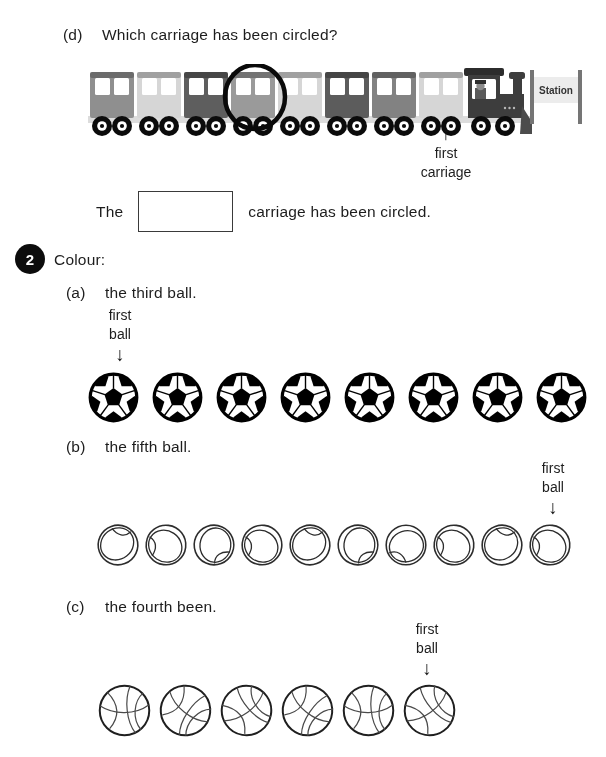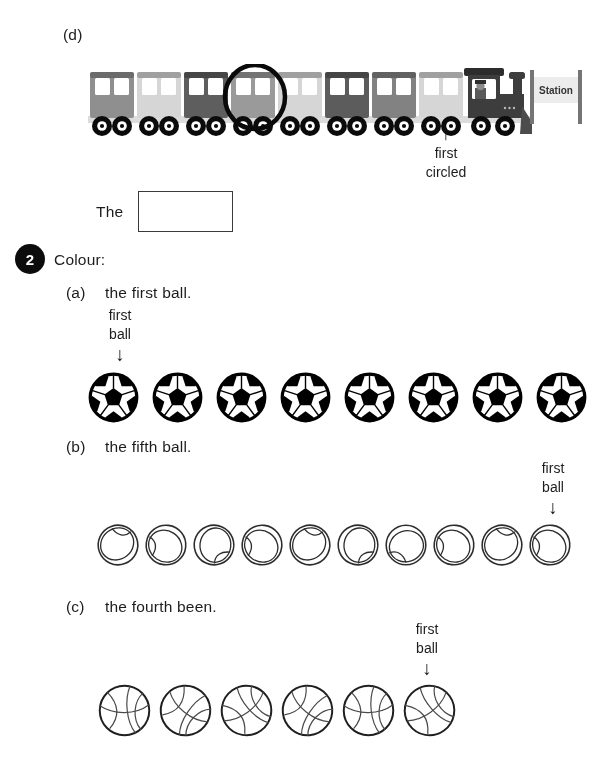--- a/index.html
+++ b/index.html
@@ -73,20 +73,21 @@
         <path d="M6,42 C30,58 70,58 94,40"></path>
         <path d="M60,6 C50,30 53,70 70,91"></path>
         <path d="M84,18 C66,34 64,66 80,85"></path>
       </g>
     </symbol>
   </defs>
 </svg>
 
 <div class="abs qrow" style="left:63px;top:26px">
   <span class="txt part-label">(d)</span>
+  <span class="txt">Which carriage has been circled?</span>
 </div>
 
 <svg class="abs" style="left:88px;top:64px" width="505" height="76" viewBox="0 0 505 76">
   <rect x="0" y="52" width="446" height="7" fill="#dcdcdc"></rect>
   <g id="carriages">
       <g>
         <rect x="2" y="8" width="44" height="46" rx="2" fill="#8f8f8f"></rect>
         <rect x="2" y="8" width="44" height="6" rx="2" fill="#000" opacity="0.25"></rect>
         <rect x="7" y="14" width="15" height="17" rx="1.5" fill="#fff"></rect>
         <rect x="26" y="14" width="15" height="17" rx="1.5" fill="#fff"></rect>
@@ -208,34 +209,35 @@
     <rect x="490" y="6" width="4" height="54" fill="#757575"></rect>
     <rect x="446" y="13" width="44" height="26" fill="#ececec"></rect>
     <text x="468" y="30" text-anchor="middle" font-family="Liberation Sans, sans-serif" font-size="10" font-weight="bold" fill="#333">Station</text>
   </g>
   <ellipse cx="167" cy="33" rx="30" ry="32" fill="none" stroke="#0a0a0a" stroke-width="4.5"></ellipse>
 </svg>
 
 <div class="abs anno" style="left:403px;top:123px;width:86px">
   <span class="arrow">↑</span>
   <span class="line">first</span>
-  <span class="line">circled</span>
+  <span class="line">carriage</span>
 </div>
 
 <div class="abs answer-row" style="left:96px;top:191px">
   <span class="txt">The</span>
   <div class="answer-box"></div>
+  <span class="txt">carriage has been circled.</span>
 </div>
 
 <div class="abs badge" style="left:15px;top:244px">2</div>
 <div class="abs txt" style="left:54px;top:251px">Colour:</div>
 
 <div class="abs qrow" style="left:66px;top:284px">
   <span class="txt part-label">(a)</span>
-  <span class="txt">the first ball.</span>
+  <span class="txt">the third ball.</span>
 </div>
 <div class="abs anno" style="left:90px;top:306px;width:60px">
   <span class="line">first</span>
   <span class="line">ball</span>
   <span class="arrow">↓</span>
 </div>
 <div class="abs ball-row row-soccer" style="left:87px;top:371px">
     <div class="ball">
       <svg viewBox="0 0 100 100">
         <use href="#soccer"></use>

